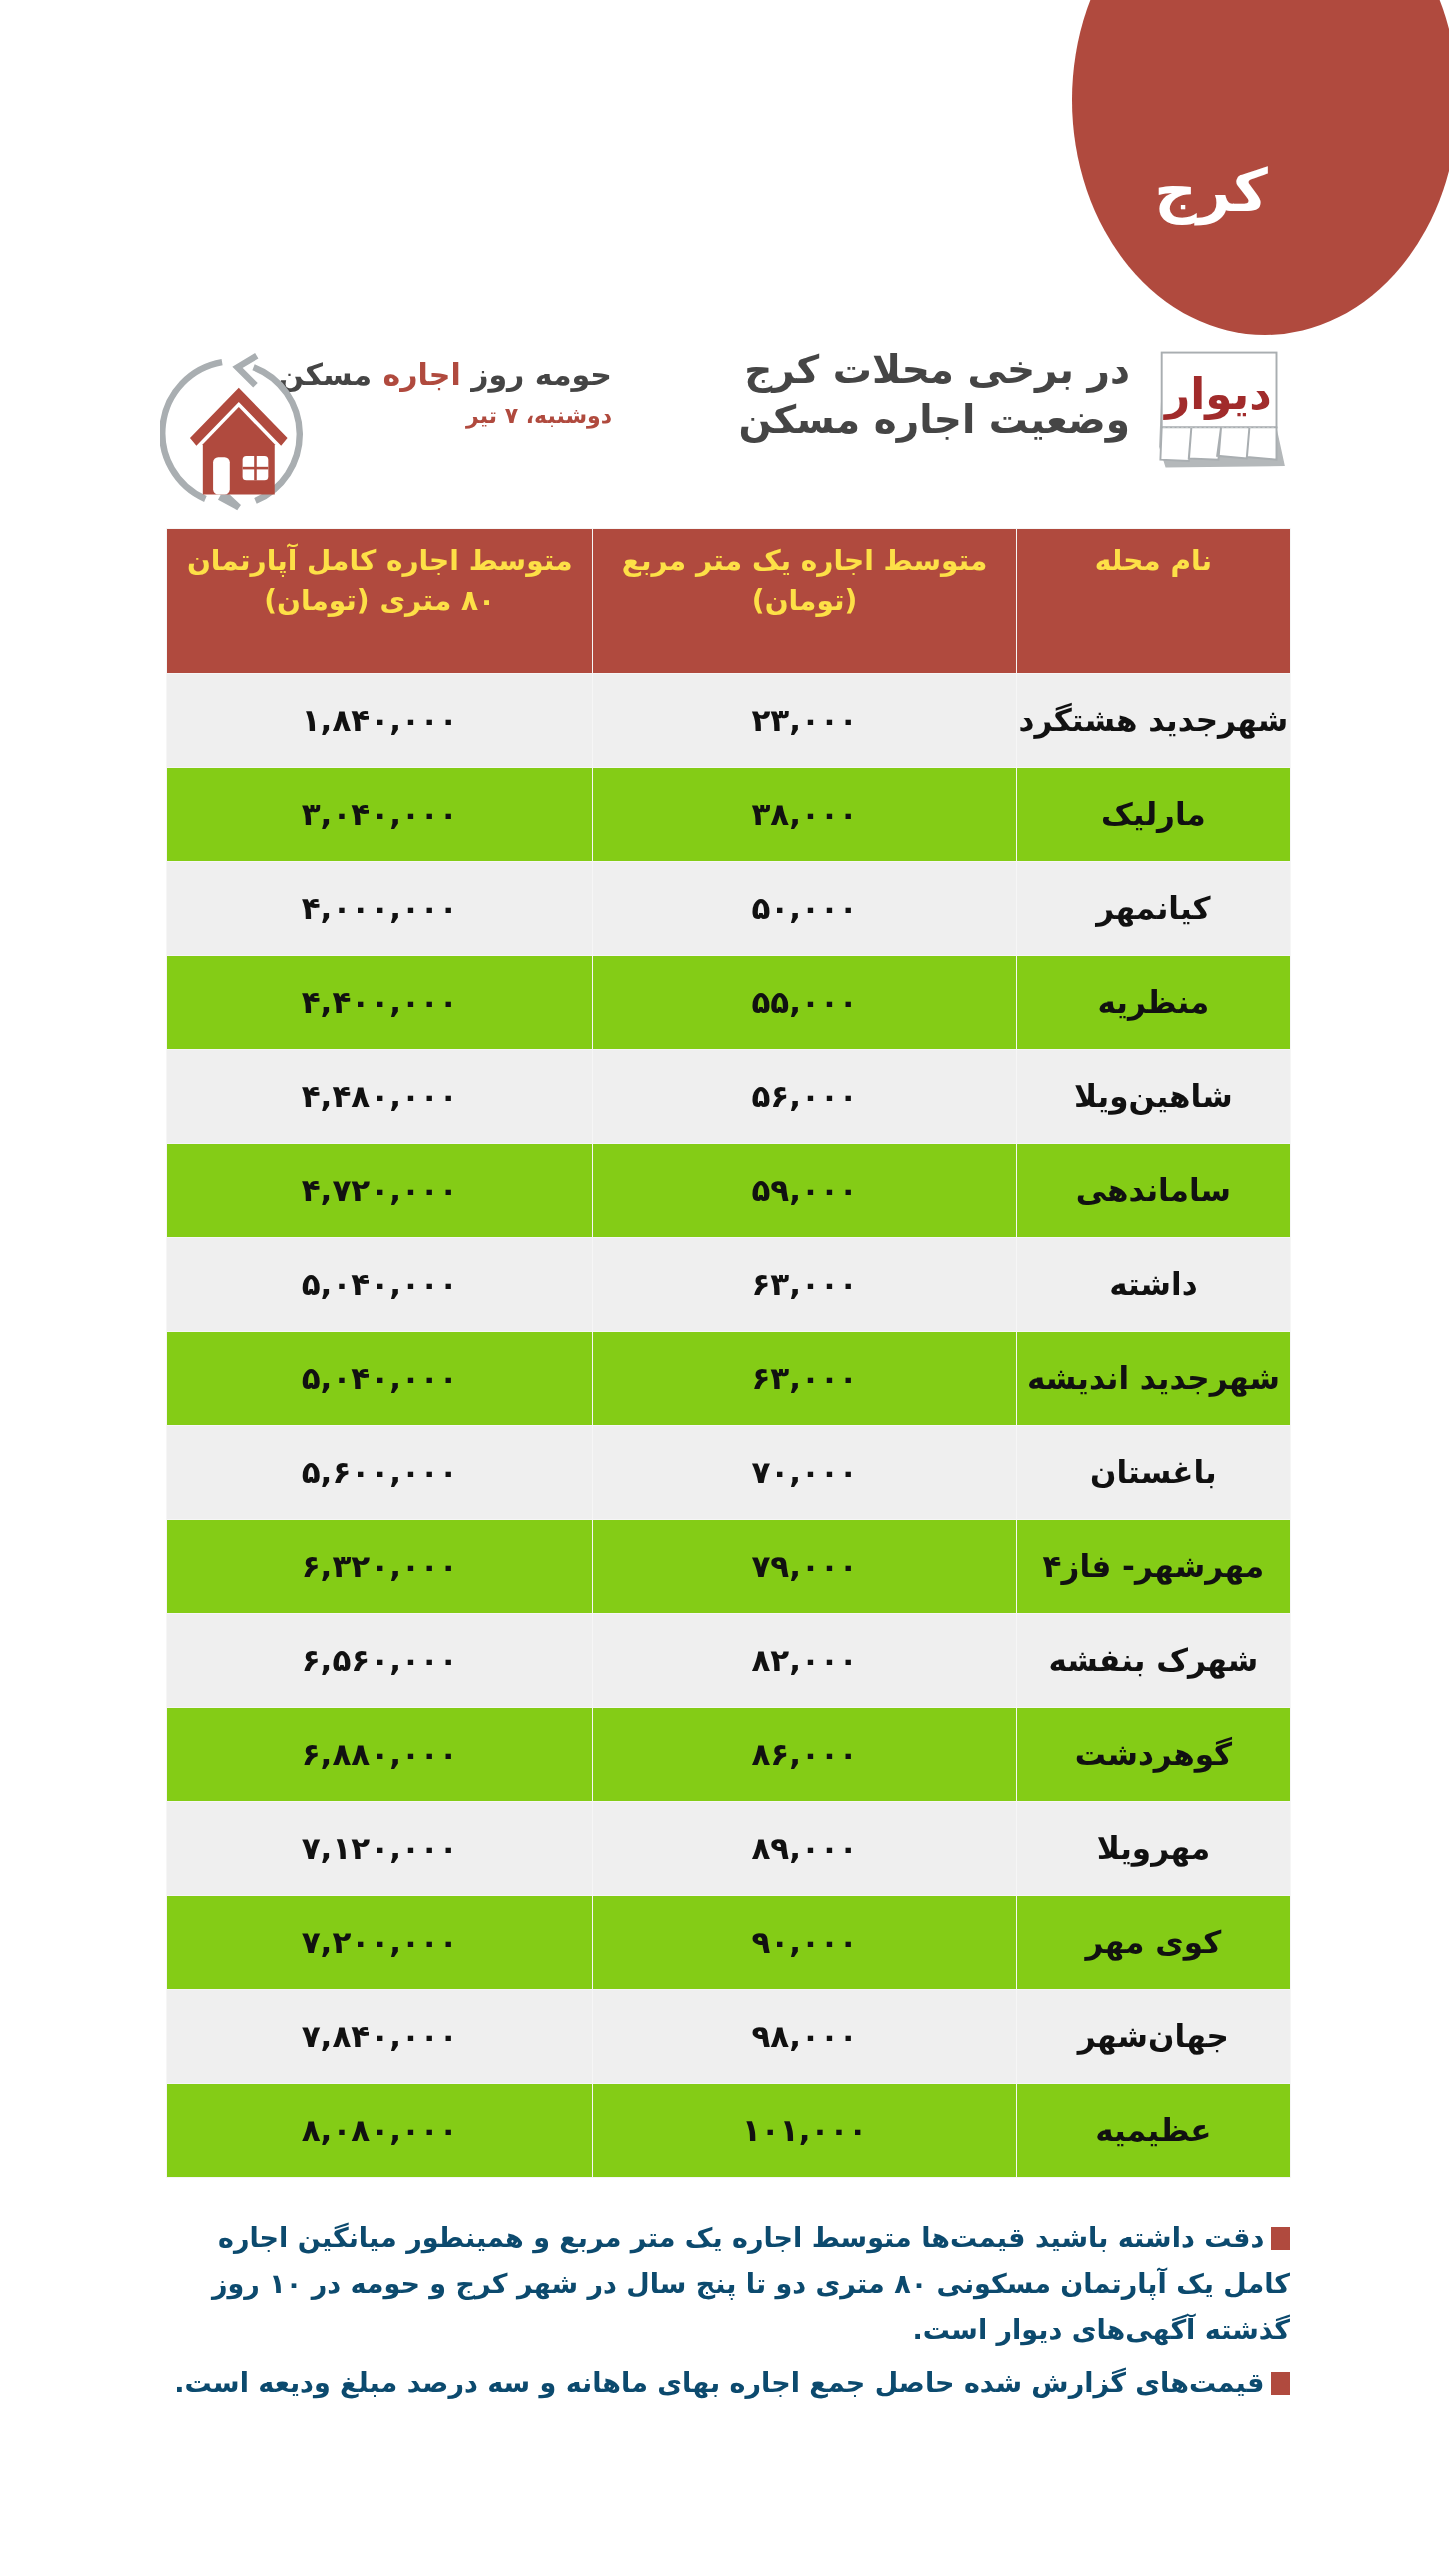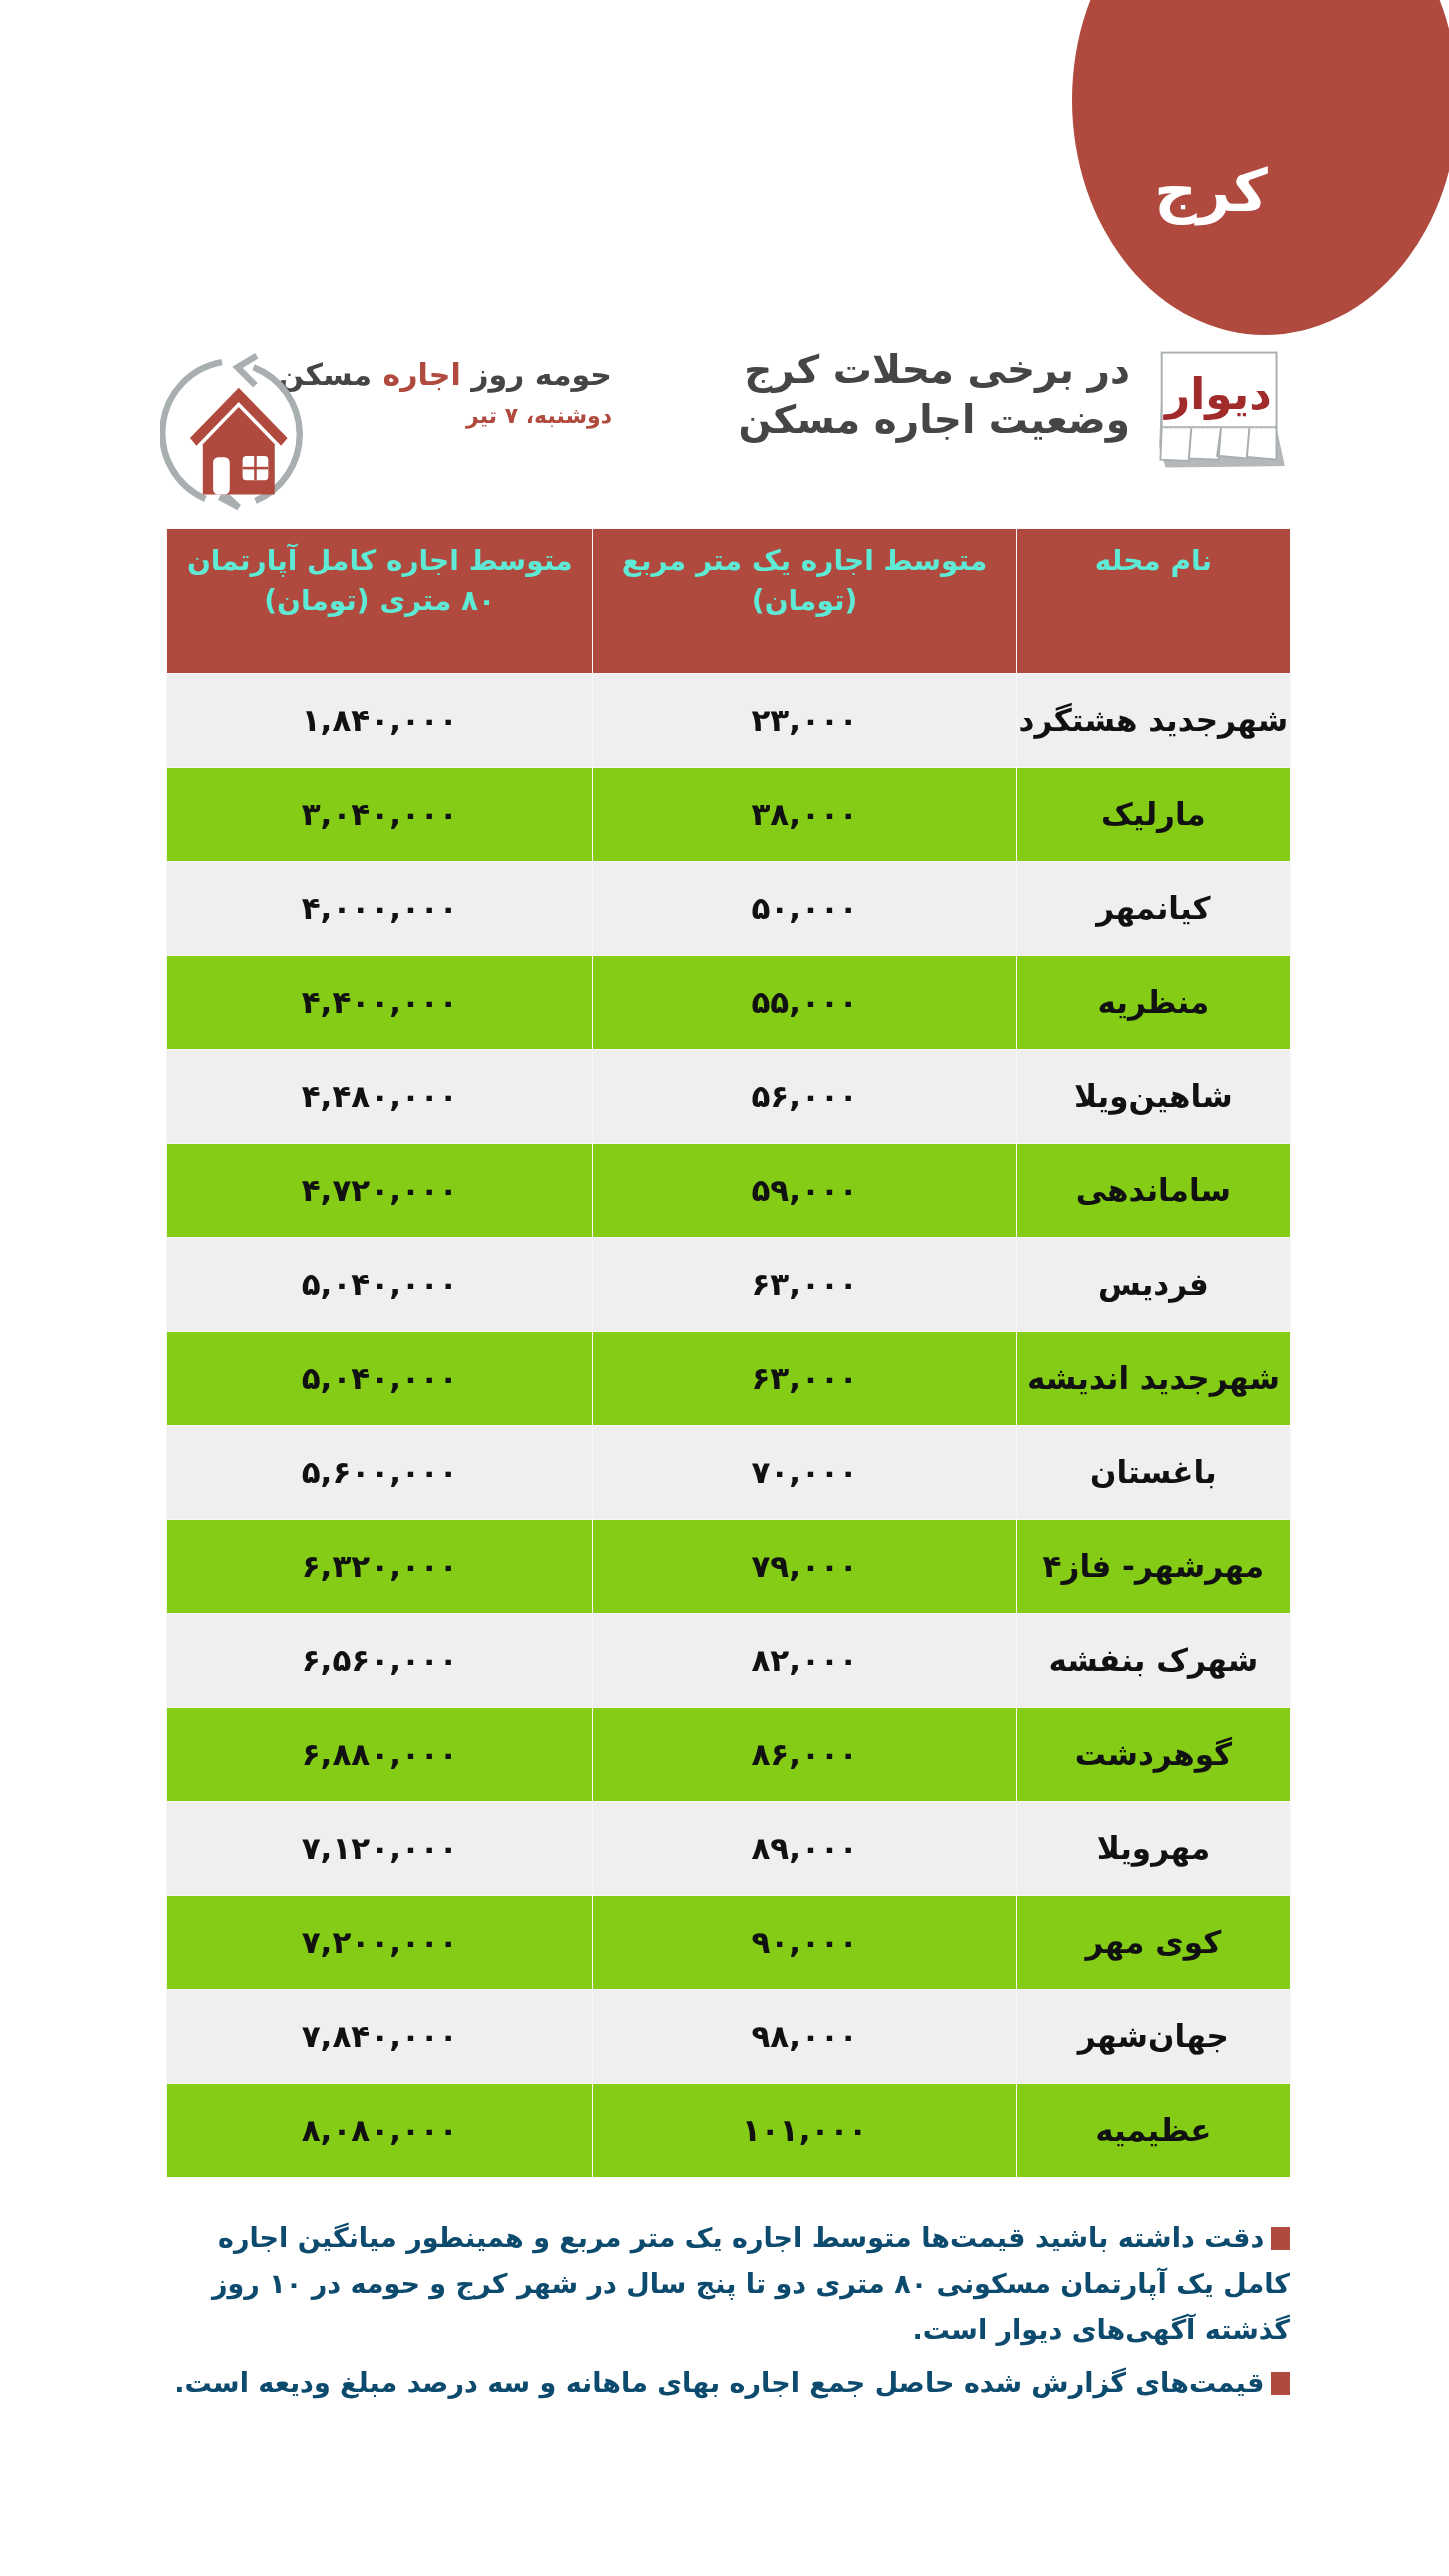--- a/index.html
+++ b/index.html
@@ -30,21 +30,21 @@
   .daily .l1 .accent { color: #b04a3e; margin-top: 28px; }
   .daily .l2 { color: #b04a3e; font-size: 22px; line-height: 41px; }
   .house-icon { position: absolute; left: 160px; top: 348px; width: 155px; height: 167px; }
 
   .table {
     position: absolute; left: 166px; top: 528px; width: 1125px; direction: rtl;
     border-collapse: collapse; table-layout: fixed;
   }
   .table th, .table td { border: 1.3px solid #f6f6f6; text-align: center; }
   .table th {
-    background: #b04a3e; color: #5eead4; font-weight: bold; font-size: 28px; line-height: 40px;
+    background: #b04a3e; color: #fde047; font-weight: bold; font-size: 28px; line-height: 40px;
     vertical-align: top; padding-top: 11.6px; height: 131px;
   }
   .table td {
     font-weight: bold; font-size: 31px; height: 91px; color: #111; line-height: 36px;
   }
   .table tr.odd td { background: #efefef; }
   .table tr.even td { background: #84cc16; }
   .col-name { width: 274px; }
   .col-sqm { width: 423px; }
   .col-full { width: 426px; }
@@ -135,21 +135,21 @@
         <td>شاهین‌ویلا</td>
         <td>۵۶,۰۰۰</td>
         <td>۴,۴۸۰,۰۰۰</td>
       </tr>
     <tr class="even">
         <td>ساماندهی</td>
         <td>۵۹,۰۰۰</td>
         <td>۴,۷۲۰,۰۰۰</td>
       </tr>
     <tr class="odd">
-        <td>فردیس</td>
+        <td>داشته</td>
         <td>۶۳,۰۰۰</td>
         <td>۵,۰۴۰,۰۰۰</td>
       </tr>
     <tr class="even">
         <td>شهرجدید اندیشه</td>
         <td>۶۳,۰۰۰</td>
         <td>۵,۰۴۰,۰۰۰</td>
       </tr>
     <tr class="odd">
         <td>باغستان</td>

